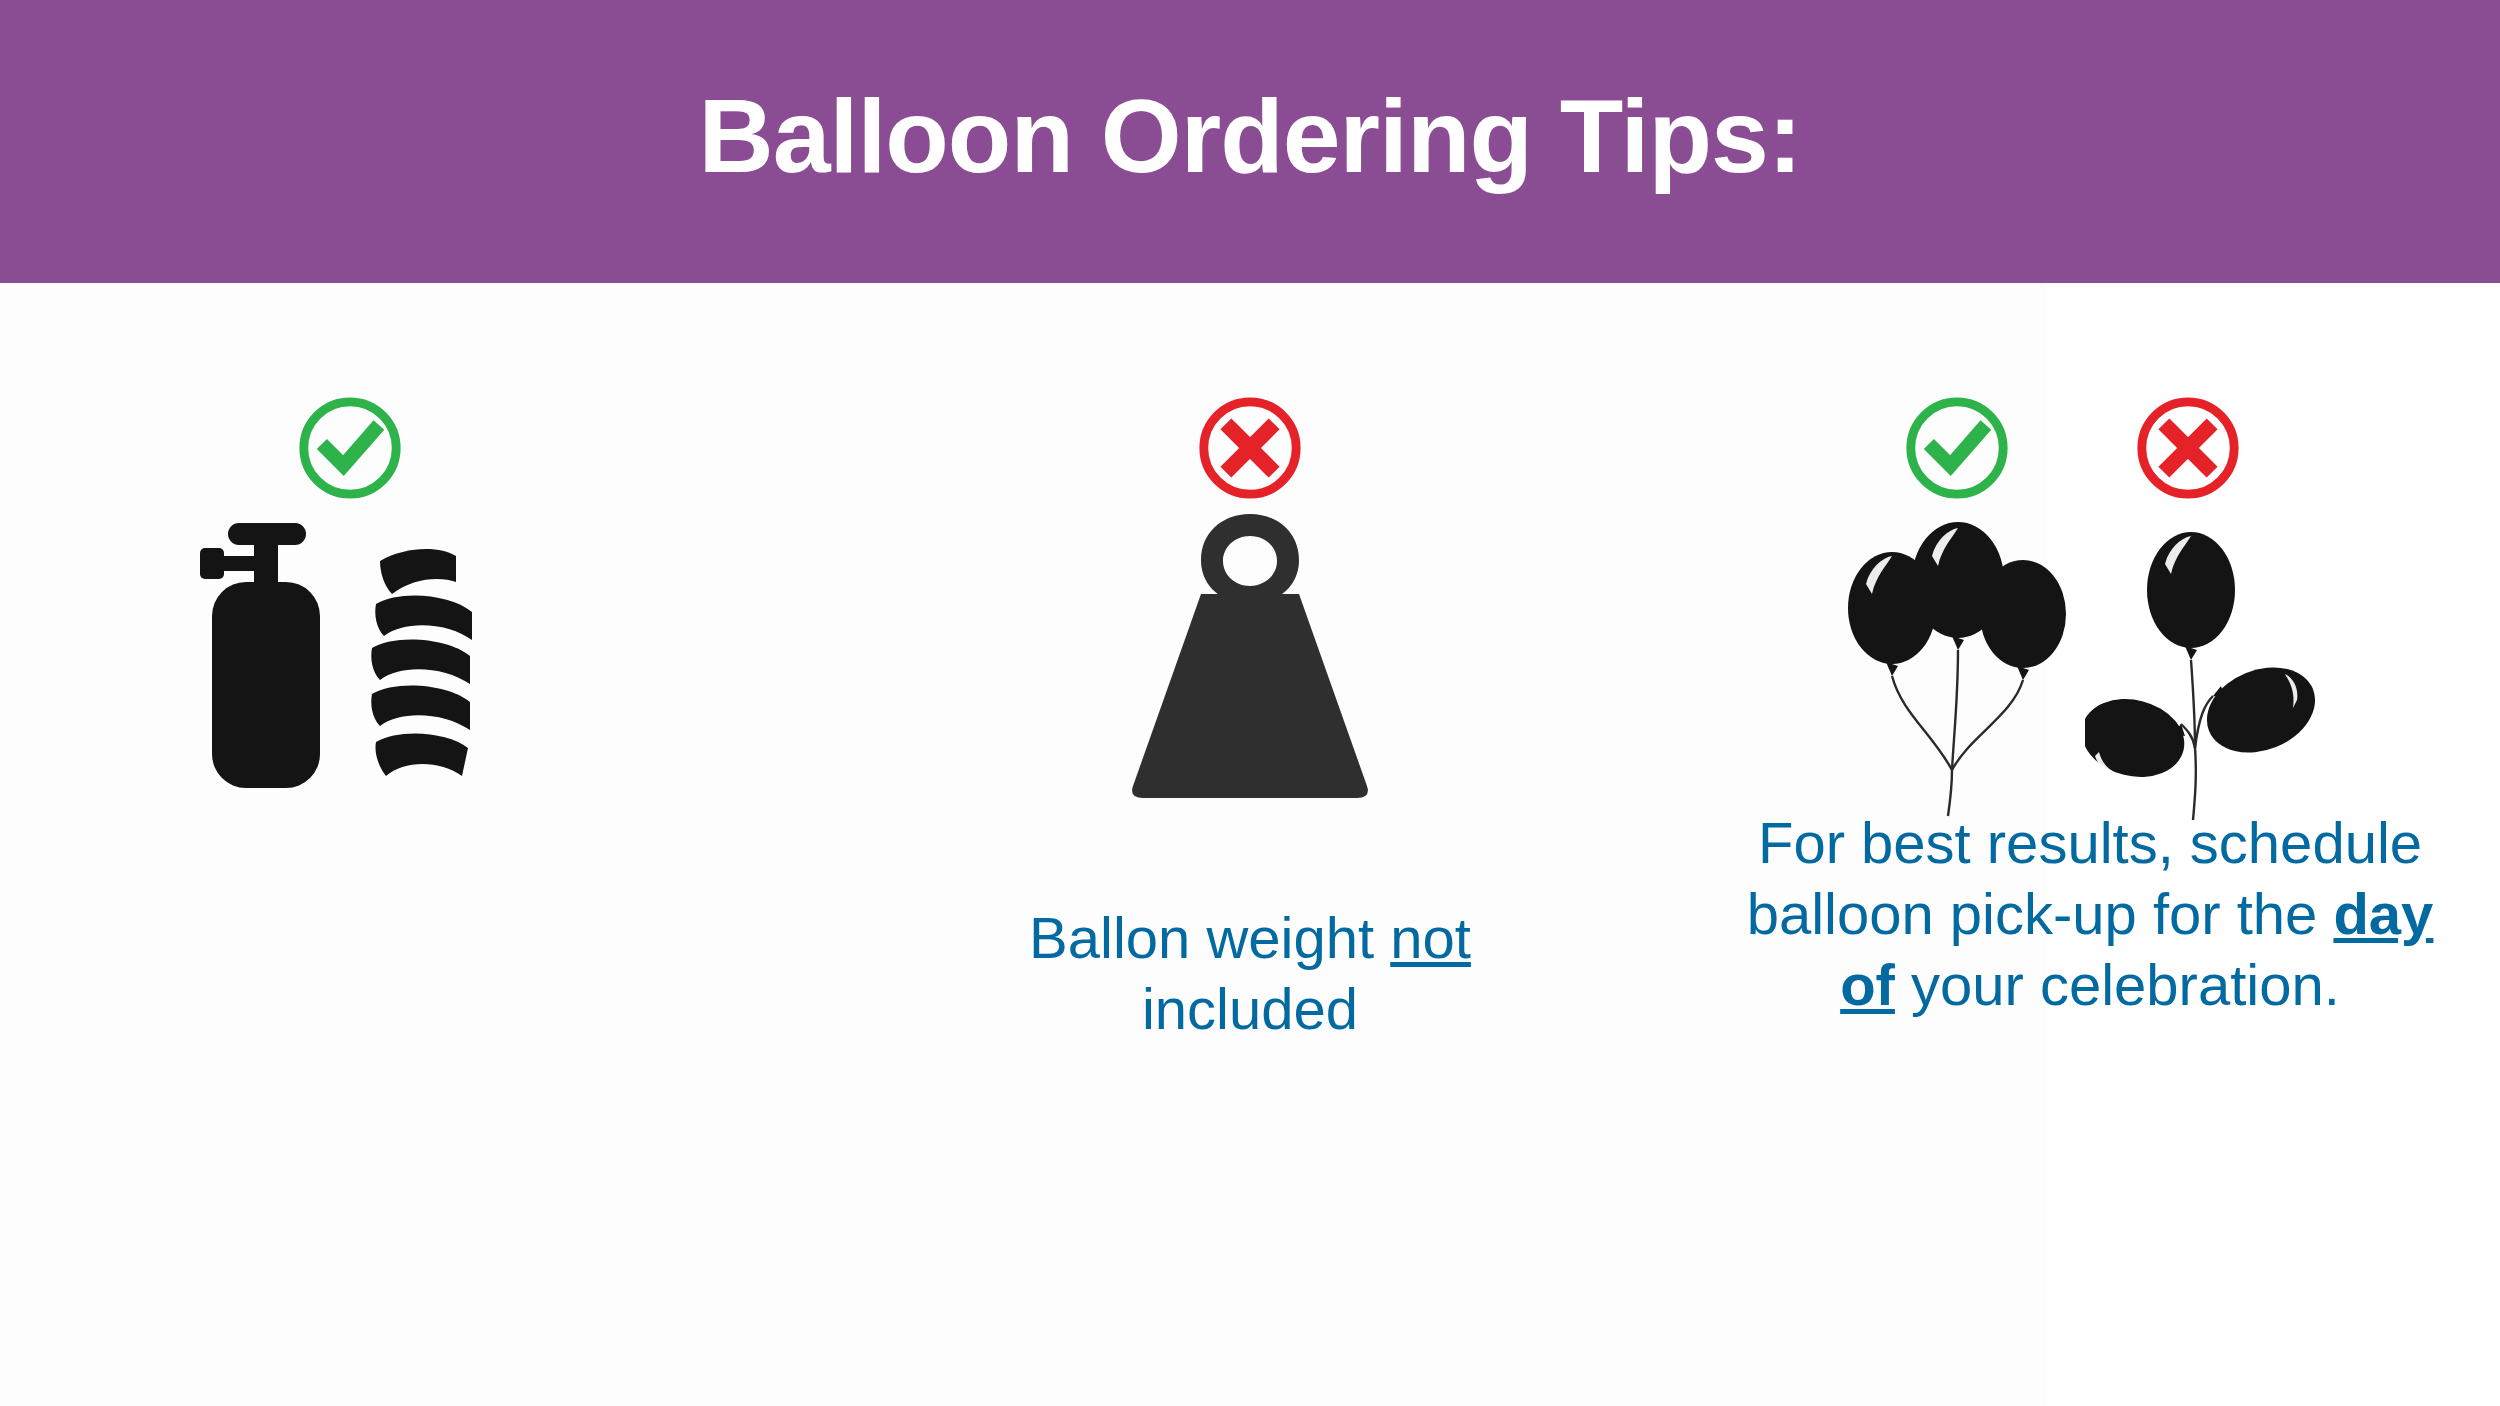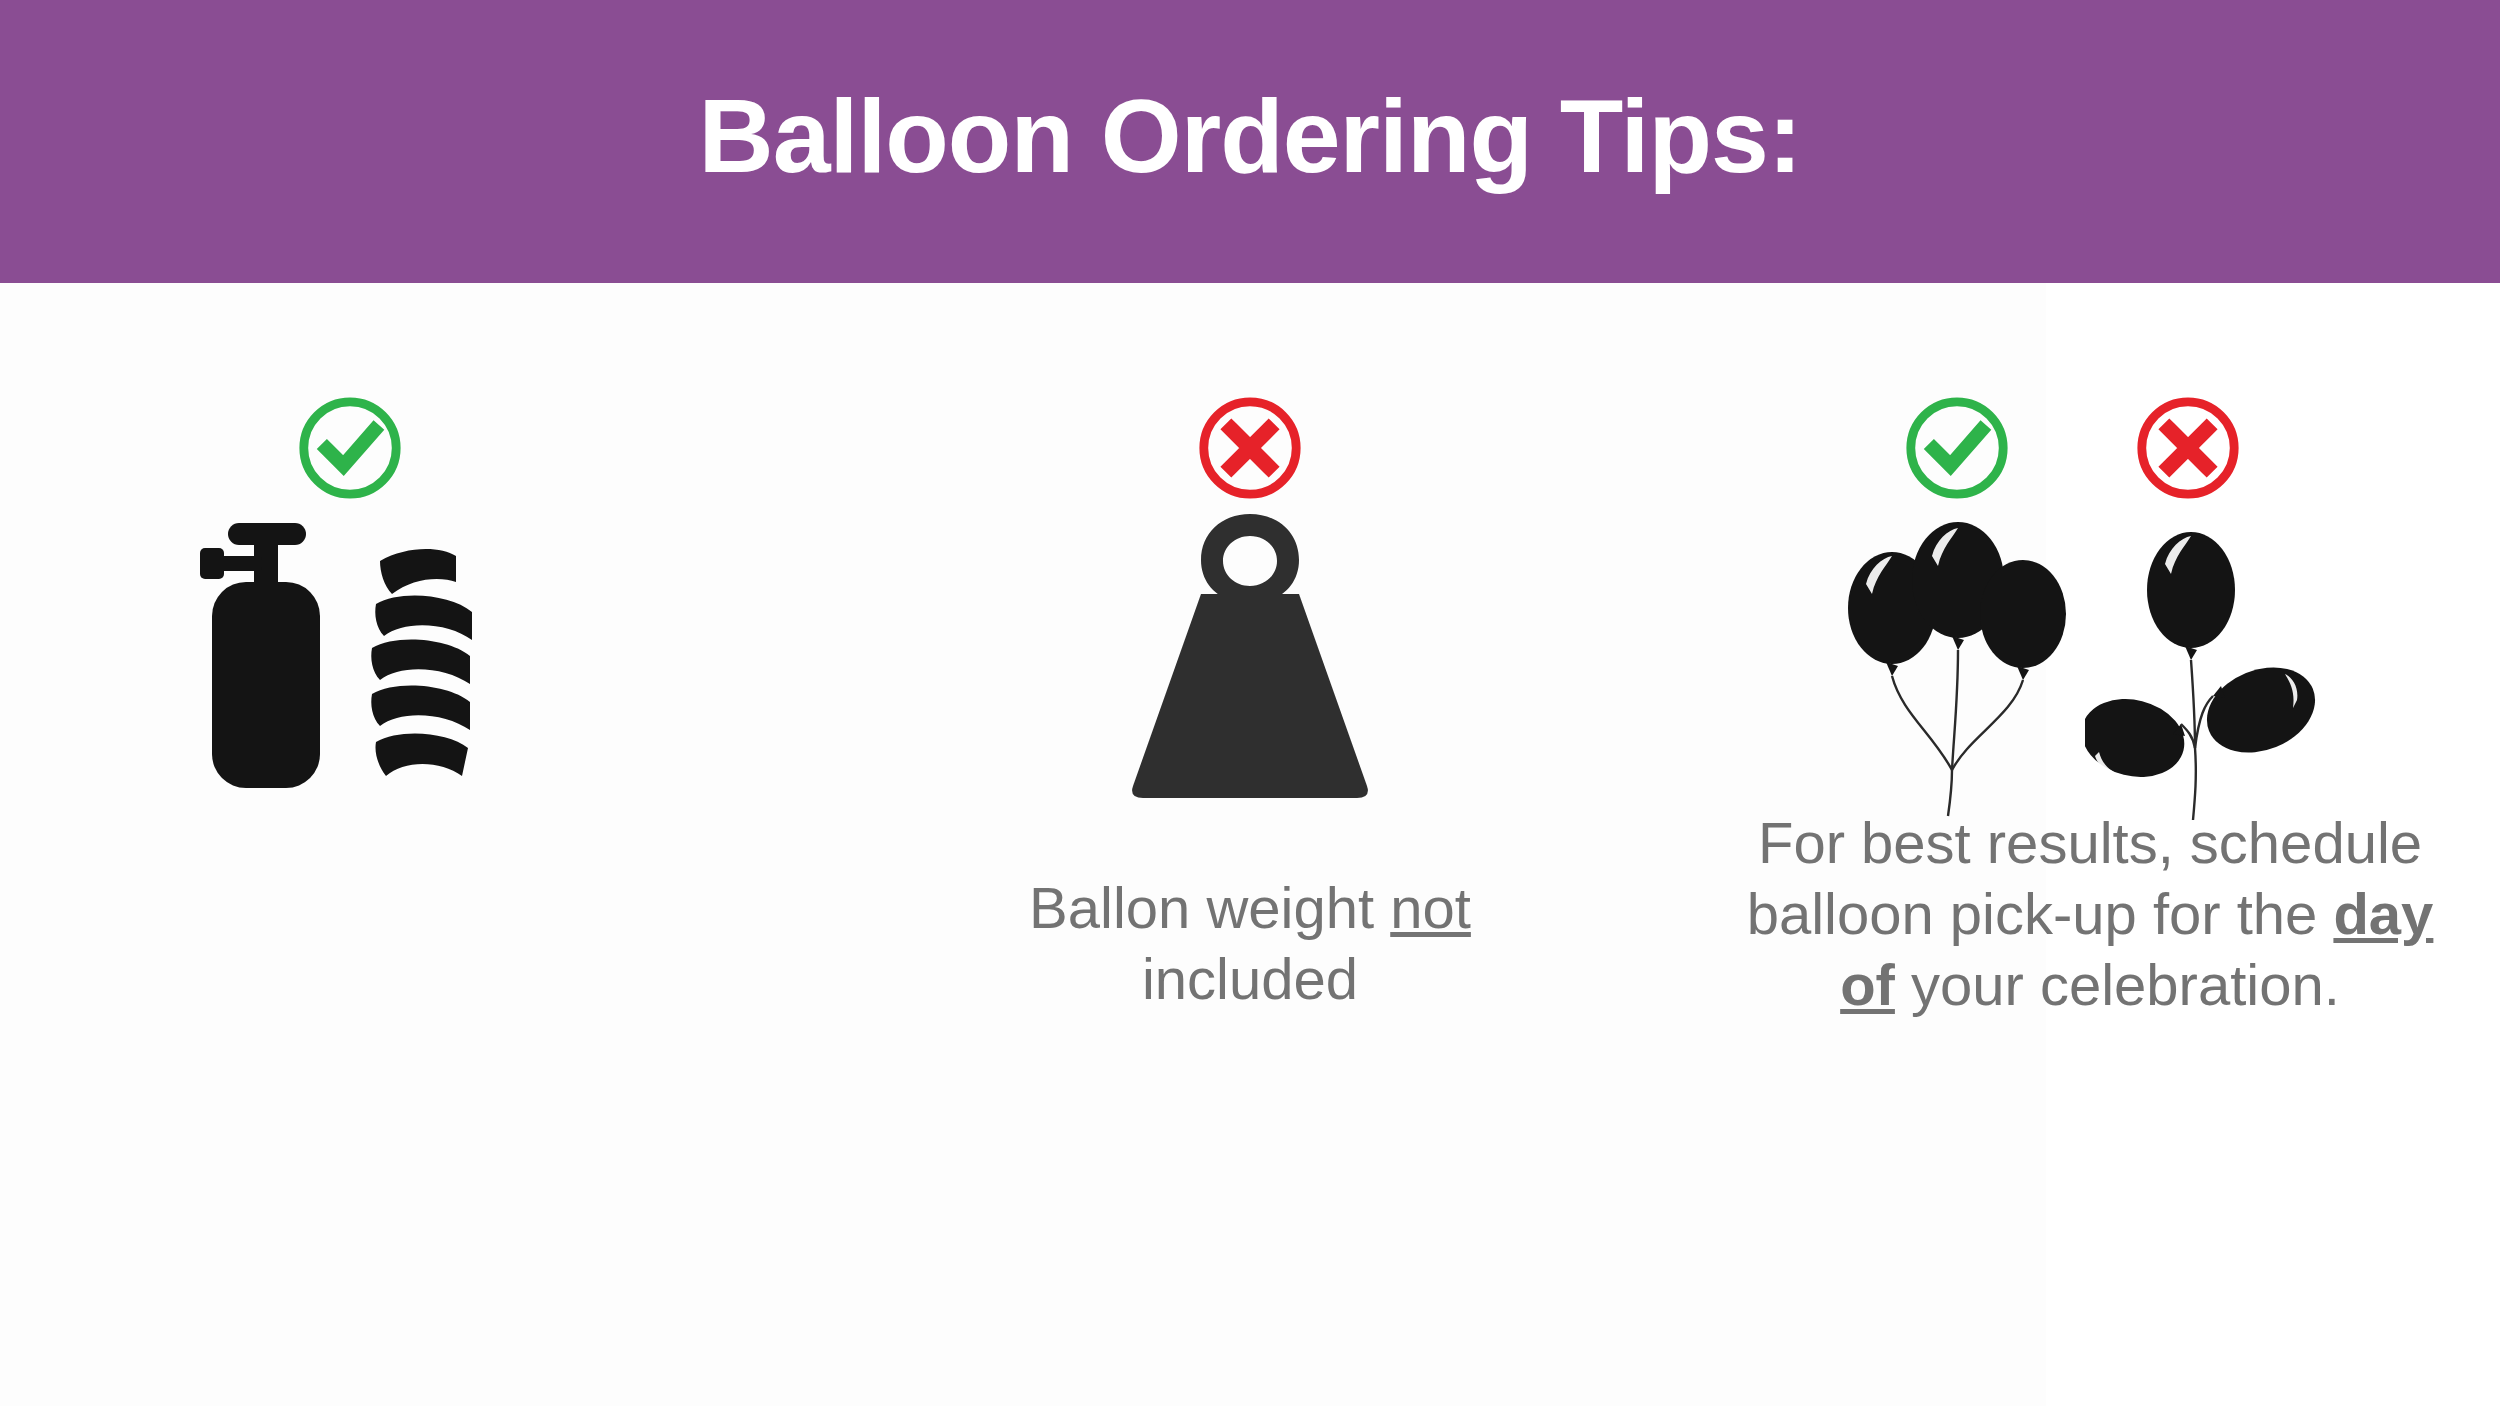--- a/index.html
+++ b/index.html
@@ -95,28 +95,28 @@
   .art-balloons-down { left:405px; width:250px; height:330px; }
 
   .art svg { display:block; width:100%; height:100%; }
 
   
   .caption {
     position:absolute;
     left:0;
     width:100%;
     text-align:center;
-    color:#737373;
+    color:#0369a1;
     font-size:58px;
     line-height:1.22;
     font-family:"Liberation Sans", sans-serif;
     font-weight:400;
   }
   .cap-1 { top:590px; padding:0 30px; }
-  .cap-2 { top:590px; padding:0 60px; }
+  .cap-2 { top:620px; padding:0 60px; }
   .cap-3 { top:525px; padding:0 40px; }
 
   .u  { text-decoration:underline; text-underline-offset:4px; }
   .bu { font-weight:bold; text-decoration:underline; text-underline-offset:4px; }
 </style>
 </head>
 <body>
 
 <div class="infographic">
 

